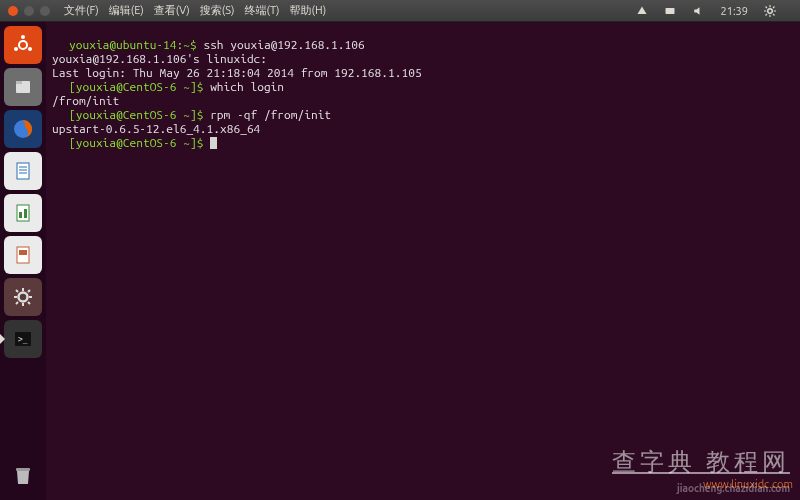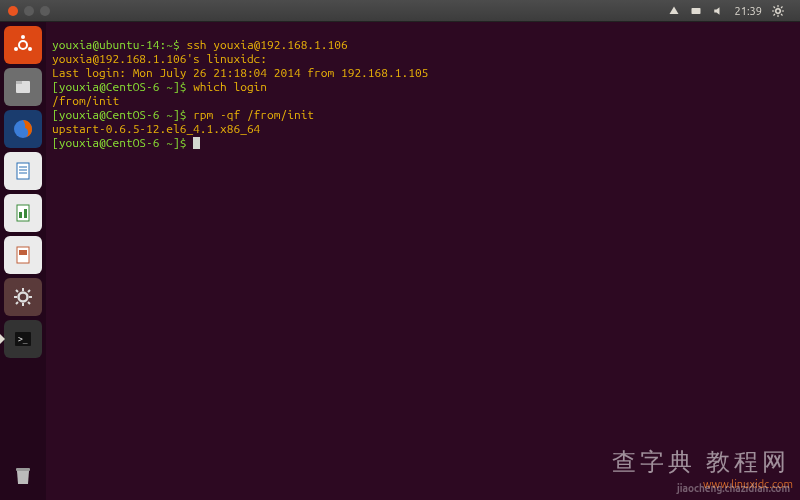--- a/index.html
+++ b/index.html
@@ -13,21 +13,21 @@
   height: 22px; background: linear-gradient(#4c4c4c,#3c3c3c);
   display: flex; align-items: center; font-size: 11px;
   color: #dfdbd2; border-bottom: 1px solid #222;
 }
 .window-controls { display: flex; gap: 6px; padding: 0 8px; }
 .wc { width: 10px; height: 10px; border-radius: 50%; }
 .wc.close { background: #e95420; }
 .wc.min, .wc.max { background: #5b5b5b; }
 .menubar { display: flex; gap: 10px; padding-left: 6px; }
 .menubar span { cursor: default; }
-.tray { margin-left: auto; display: flex; align-items: center; gap: 10px; padding-right: 16px; }
+.tray { margin-left: auto; display: flex; align-items: center; gap: 16px; padding-right: 24px; }
 .tray svg { width: 12px; height: 12px; fill: #dfdbd2; }
 .launcher {
   position: absolute; left: 0; top: 22px; bottom: 0; width: 46px;
   background: rgba(30,10,25,0.6); display: flex; flex-direction: column;
   align-items: center; padding-top: 4px; gap: 4px;
 }
 .licon {
   width: 38px; height: 38px; border-radius: 6px;
   display: flex; align-items: center; justify-content: center;
   font-size: 18px; cursor: pointer; position: relative;
@@ -39,48 +39,56 @@
 .trash {
   position: absolute; bottom: 6px; left: 4px; width: 38px; height: 38px;
   border-radius: 6px; display: flex; align-items: center; justify-content: center;
 }
 .terminal {
   position: absolute; left: 46px; right: 0; top: 22px; bottom: 0;
   background: #2d0922; padding: 2px 6px;
   font-family: "Ubuntu Mono","DejaVu Sans Mono",monospace;
   font-size: 12px; line-height: 14px; white-space: pre;
 }
-.prompt-user { color: #8ae234; }
-.out { color: #eab308; }
+.prompt-user { color: #8ae234; margin-left: 17px; }
+.out { color: #e5e5e5; }
 .cursor {
   display: inline-block; width: 7px; height: 12px;
   background: #d3d7cf; vertical-align: text-bottom;
 }
 .watermark {
   position: absolute; right: 10px; bottom: 22px;
   font-size: 24px; color: rgba(255,255,255,0.55);
-  font-family: "SimSun","Songti SC",serif; letter-spacing: 4px;
+  font-family: "SimSun","Songti SC",serif; letter-spacing: 4px; text-decoration: underline;
 }
 .wm-small {
   position: absolute; right: 10px; bottom: 6px;
   font-size: 10px; color: rgba(255,255,255,0.35); font-weight: bold;
 }
 .wm-orange {
   position: absolute; right: 7px; bottom: 10px;
   font-size: 11px; color: #d46a2a;
 }
 </style>
 </head>
 <body>
 
 <div class="topbar">
   <div class="window-controls">
     <div class="wc close"></div>
     <div class="wc min"></div>
     <div class="wc max"></div>
+  </div>
+  <div class="menubar">
+    <span>文件(F)</span>
+    <span>编辑(E)</span>
+    <span>查看(V)</span>
+    <span>搜索(S)</span>
+    <span>终端(T)</span>
+    <span>帮助(H)</span>
   </div>
   <div class="tray">
     <svg viewBox="0 0 16 16">
         <path d="M8 2l6 10H2z"></path>
       </svg>
     <svg viewBox="0 0 16 16">
         <rect x="2" y="4" width="12" height="8" rx="1"></rect>
       </svg>
     <svg viewBox="0 0 16 16">
         <path d="M3 6h3l4-3v10l-4-3H3z"></path>
@@ -151,21 +159,21 @@
       <svg width="24" height="24" viewBox="0 0 24 24">
         <path d="M6 8h12l-1 13H7z" fill="#bbb"></path>
         <rect x="5" y="5" width="14" height="3" rx="1" fill="#999"></rect>
       </svg>
     </div>
 </div>
 
 <div class="terminal">
 <span class="prompt-user">youxia@ubuntu-14:~$</span><span class="out"> ssh youxia@192.168.1.106</span>
 <span class="out">youxia@192.168.1.106's linuxidc:</span>
-<span class="out">Last login: Mon July 26 21:18:04 2014 from 192.168.1.105</span>
+<span class="out">Last login: Thu May 26 21:18:04 2014 from 192.168.1.105</span>
 <span class="prompt-user">[youxia@CentOS-6 ~]$</span><span class="out"> which login</span>
 <span class="out">/from/init</span>
 <span class="prompt-user">[youxia@CentOS-6 ~]$</span><span class="out"> rpm -qf /from/init</span>
 <span class="out">upstart-0.6.5-12.el6_4.1.x86_64</span>
 <span class="prompt-user">[youxia@CentOS-6 ~]$</span><span class="out"> </span><span class="cursor"></span>
 </div>
 
 <div class="watermark">查字典 教程网</div>
 <div class="wm-orange">www.linuxidc.com</div>
 <div class="wm-small">jiaocheng.chazidian.com</div>

